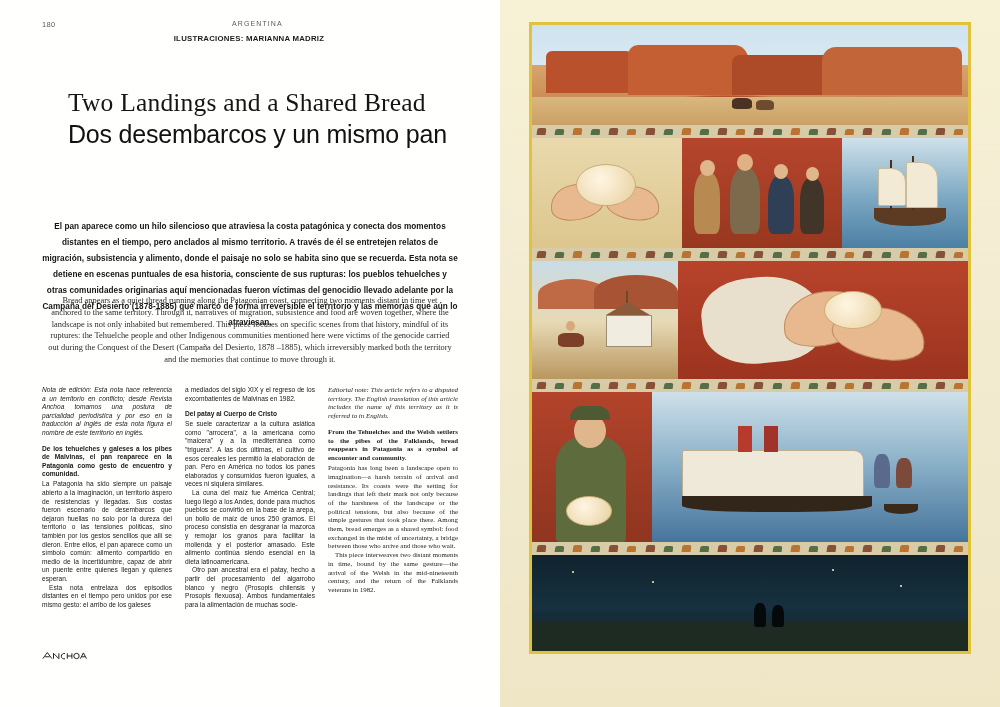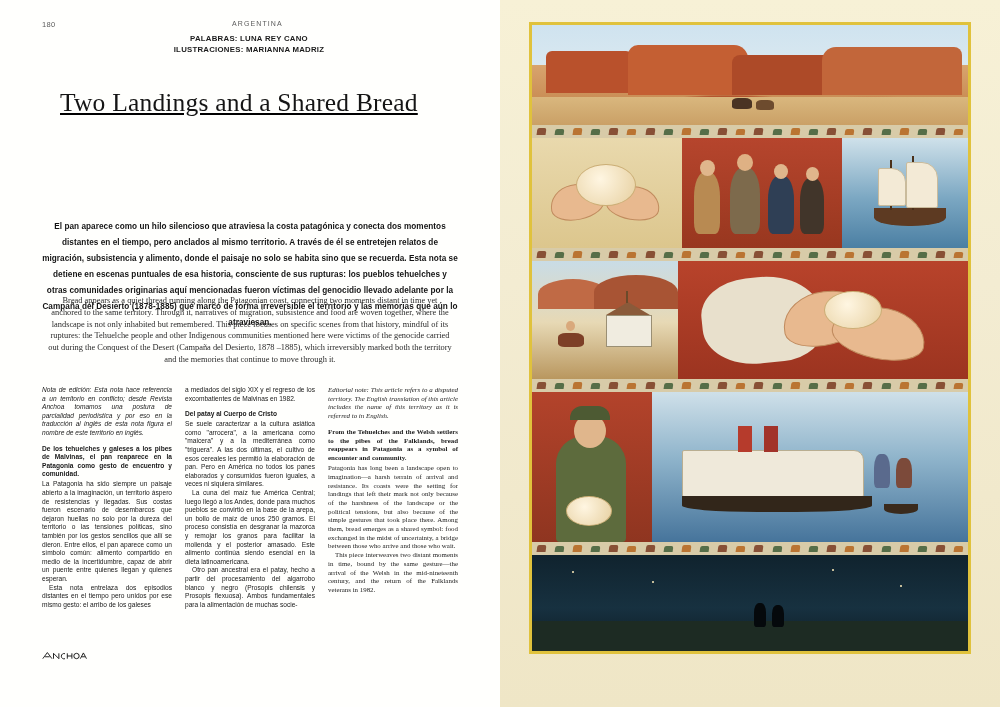--- a/index.html
+++ b/index.html
@@ -59,23 +59,22 @@
     font-size: 7.8px;
     line-height: 11.4px;
     font-weight: bold;
     letter-spacing: 0.25px;
     color: #1b1b1b;
   }
 
   .title-block {
     position: absolute;
     top: 88px;
-    left: 60px;
+    left: 68px;
     width: 400px;
-    text-decoration: underline;
   }
   .title-en {
     font-family: "Liberation Serif", serif;
     font-size: 25.5px;
     letter-spacing: 0.2px;
     color: #151515;
     line-height: 30px;
     white-space: nowrap;
   }
   .title-es {
@@ -313,26 +312,26 @@
 <body>
 
 <div class="spread">
 
   <div class="page-left">
 
     <div class="folio">180</div>
     <div class="running-head">ARGENTINA</div>
 
     <div class="credits">
-      <div>PALABRAS: LUNA REY CANO</div>
       <div>ILUSTRACIONES: MARIANNA MADRIZ</div>
     </div>
 
     <div class="title-block">
       <div class="title-en">Two Landings and a Shared Bread</div>
+      <div class="title-es">Dos desembarcos y un mismo pan</div>
     </div>
 
     <div class="lede-es">El pan aparece como un hilo silencioso que atraviesa la costa patagónica y conecta dos momentos distantes en el tiempo, pero anclados al mismo territorio. A través de él se entretejen relatos de migración, subsistencia y alimento, donde el paisaje no solo se habita sino que se recuerda. Esta nota se detiene en escenas puntuales de esa historia, consciente de sus rupturas: los pueblos tehuelches y otras comunidades originarias aquí mencionadas fueron víctimas del genocidio llevado adelante por la Campaña del Desierto (1878-1885) que marcó de forma irreversible el territorio y las memorias que aún lo atraviesan.</div>
     <div class="lede-en">Bread appears as a quiet thread running along the Patagonian coast, connecting two moments distant in time yet anchored to the same territory. Through it, narratives of migration, subsistence and food are woven together, where the landscape is not only inhabited but remembered. This piece focuses on specific scenes from that history, mindful of its ruptures: the Tehuelche people and other Indigenous communities mentioned here were victims of the genocide carried out during the Conquest of the Desert (Campaña del Desierto, 1878 –1885), which irreversibly marked both the territory and the memories that continue to move through it.</div>
 
     <div class="columns">
 
       <div class="col">
         <p class="ital noindent">Nota de edición: Esta nota hace referencia a un territorio en conflicto; desde Revista Anchoa tomamos una postura de parcialidad periodística y por eso en la traducción al inglés de esta nota figura el nombre de este territorio en inglés.</p>
         <div class="gap"></div>

